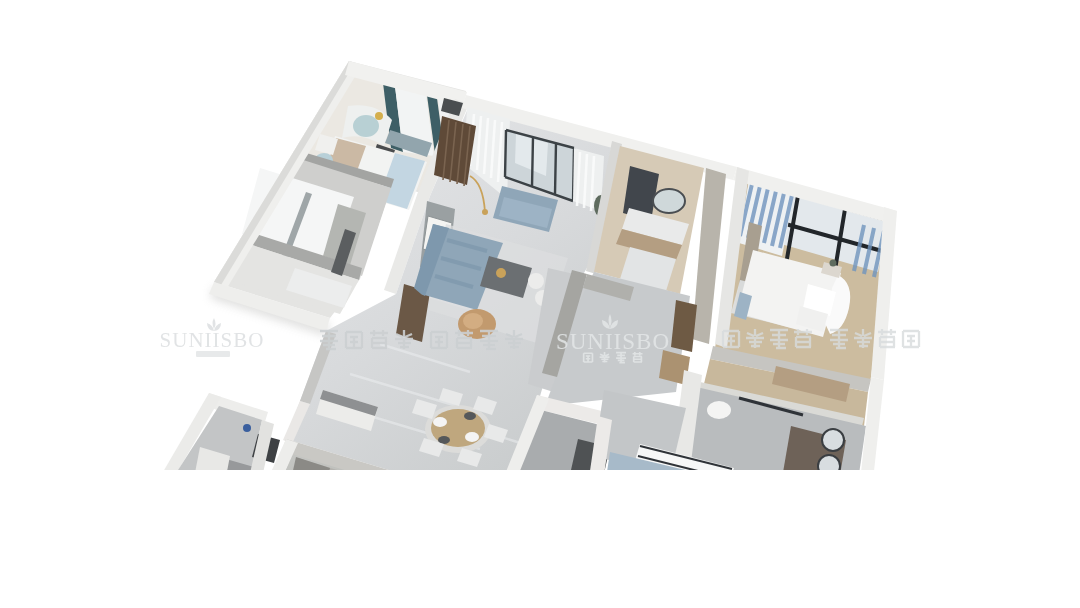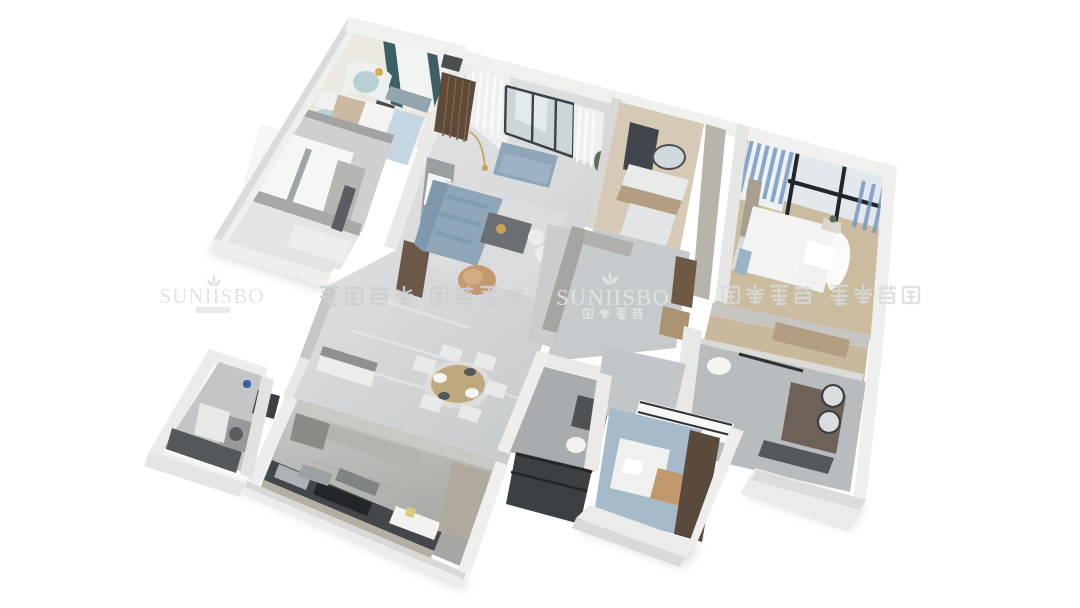--- a/index.html
+++ b/index.html
@@ -1,17 +1,17 @@
 <!DOCTYPE html>
 <html><head>
 <meta charset="utf-8">
 <style>
 html,body{margin:0;padding:0;background:#ffffff;}
-#stage{position:relative;width:1080px;height:608px;overflow:hidden;background:#0f766e;
- font-family:"Liberation Sans",sans-serif;}
+#stage{position:relative;width:1080px;height:426px;overflow:hidden;background:#0f766e;
+ font-family:"Liberation Sans",sans-serif;margin-top:44px;}
 svg{position:absolute;left:0;top:0;}
 </style>
 </head>
 <body>
 <div id="stage">
 <svg width="1080" height="608" viewBox="0 0 1080 608">
 <defs>
 <linearGradient id="floorLR" x1="0" y1="0" x2="1" y2="1">
  <stop offset="0" stop-color="#dcdee0"></stop>
           <stop offset="0.5" stop-color="#cfd2d4"></stop>

